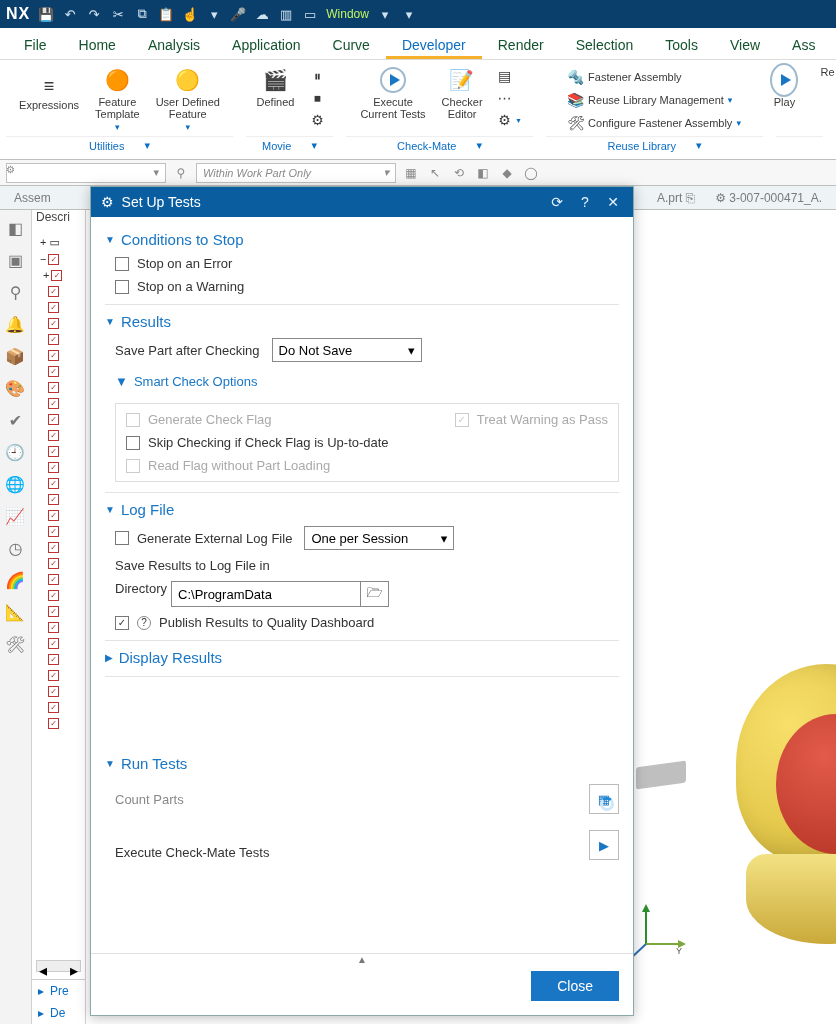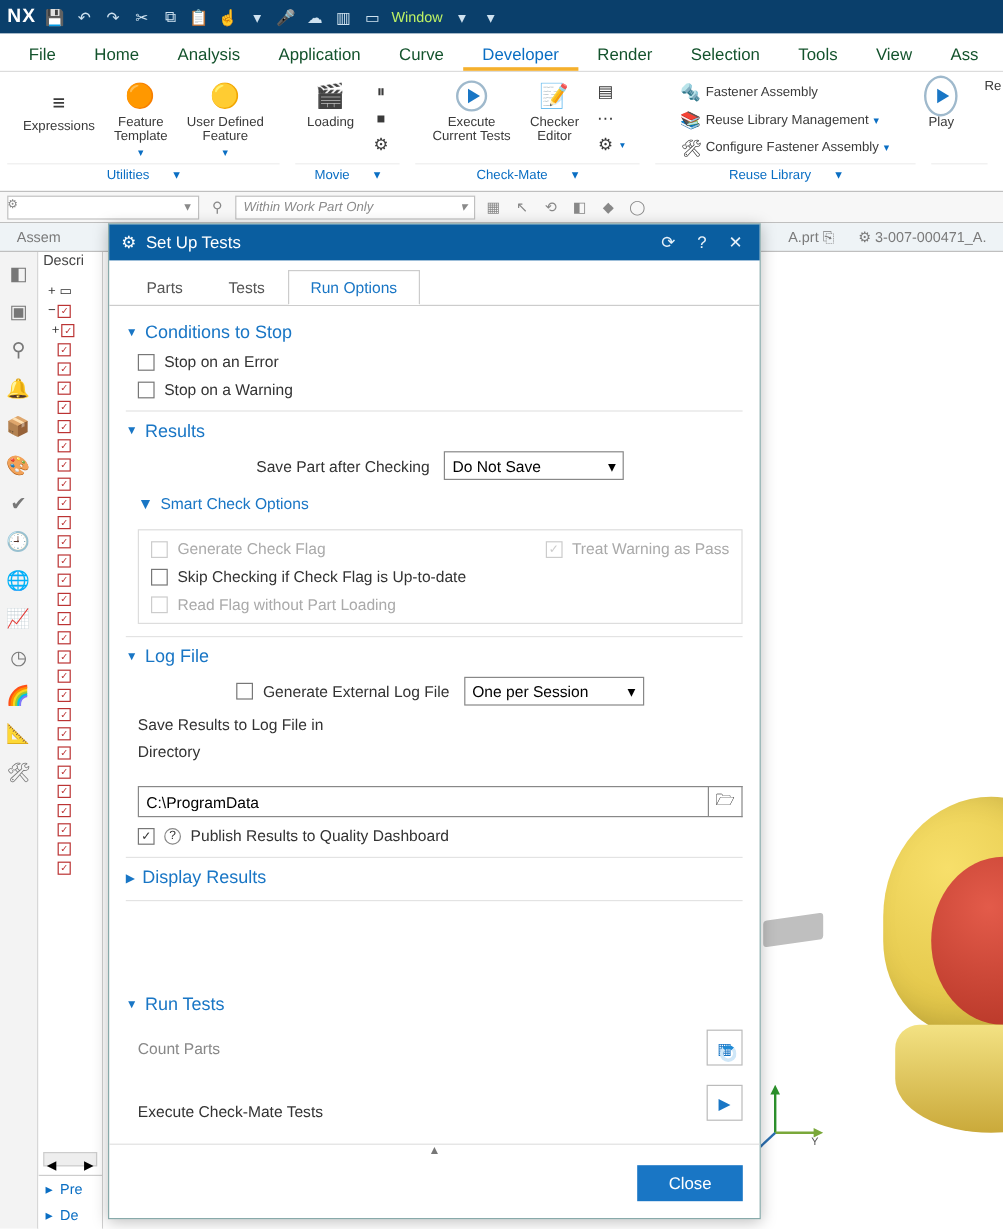--- a/index.html
+++ b/index.html
@@ -60,26 +60,26 @@
   .dlg-body { flex:1; overflow:auto; padding:6px 14px 10px 14px; }
   .section-hdr { display:flex; align-items:center; gap:6px; color:#1976c5; font-size:15px; padding:8px 0 6px 0; cursor:pointer; }
   .section-hdr .tw { color:#1976c5; font-size:10px; }
   .section-body { padding:2px 0 10px 10px; display:flex; flex-direction:column; gap:8px; border-bottom:1px solid #e3e3e3;}
   .section-body.noborder { border-bottom:none; }
   .chkrow { display:flex; align-items:center; gap:8px; font-size:13px; color:#333; }
   .chkrow.disabled { color:#aaa; }
   .chkbox { width:14px; height:14px; border:1px solid #777; display:inline-flex; align-items:center; justify-content:center; font-size:10px; color:#333; background:#fff;}
   .chkbox.checked::after { content:"✓"; }
   .chkbox.disabled { border-color:#ccc; color:#ccc; }
-  .row-split { display:flex; align-items:center; justify-content:center; gap:12px; font-size:13px; }
+  .row-split { display:flex; align-items:center; justify-content:flex-start; gap:12px; font-size:13px; }
   .combo2 { height:24px; border:1px solid #888; min-width:150px; display:flex; align-items:center; justify-content:space-between; padding:0 6px; font-size:13px; background:#fff; cursor:pointer;}
   .subhdr { color:#1976c5; font-size:13px; display:flex; align-items:center; gap:6px; padding:4px 0 6px 0; cursor:pointer;}
   .innerbox { border:1px solid #ddd; padding:8px 10px; display:flex; flex-direction:column; gap:8px; }
   .two-col { display:flex; justify-content:space-between; gap:20px; }
-  .field { display:flex; flex-direction:column; gap:21px; font-size:13px; }
+  .field { display:flex; flex-direction:row; gap:4px; font-size:13px; }
   .textin { display:flex; align-items:center; }
   .textin input { flex:1; height:26px; border:1px solid #888; padding:0 6px; font-size:13px; }
   .iconbtn { width:28px; height:26px; border:1px solid #888; border-left:none; display:flex; align-items:center; justify-content:center; cursor:pointer; background:#fff;}
   .runtests-actions { display:flex; align-items:center; justify-content:space-between; font-size:13px; color:#888; padding:4px 0;}
   .runtests-actions.dark { color:#333;align-items:flex-end; }
   .sqbtn { width:30px; height:30px; border:1px solid #bbb; display:flex; align-items:center; justify-content:center; cursor:pointer; color:#1976c5; position:relative;}
   .dlg-footer { padding:10px 14px 14px 14px; display:flex; flex-direction:column; gap:6px; border-top:1px solid #e0e0e0;}
   .dlg-footer .collapse-handle { text-align:center; color:#777; font-size:10px; cursor:pointer; margin-top:-10px;}
   .close-btn { align-self:flex-end; background:#1976c5; color:#fff; border:none; padding:7px 26px; font-size:14px; cursor:pointer; }
   .lbl-left { font-size:13px; color:#333; }
@@ -152,21 +152,21 @@
     <div class="rgrouplabel">
         <span>Utilities</span>
         <span class="dd">▾</span>
       </div>
   </div>
 
   <div class="rgroup" style="width:100px;">
     <div class="rrow">
       <div class="rbtn">
         <span class="ric">🎬</span>
-        <span>Loading</span>
+        <span>Defined</span>
       </div>
       <div class="rside">
         <div class="rbtn small">
             <span class="ric">⏸</span>
           </div>
         <div class="rbtn small">
             <span class="ric">⏹</span>
           </div>
         <div class="rbtn small">
             <span class="ric">⚙</span>
@@ -366,25 +366,20 @@
 <div class="dialog">
   <div class="dlg-title">
     <span>⚙</span>
     <span>Set Up Tests</span>
     <span class="spacer"></span>
     <span class="tbtn">⟳</span>
     <span class="tbtn">?</span>
     <span class="tbtn">✕</span>
   </div>
 
-  <div class="dlg-tabs">
-    <div class="tab">Parts</div>
-    <div class="tab">Tests</div>
-    <div class="tab active">Run Options</div>
-  </div>
 
   <div class="dlg-body">
 
     <div class="section-hdr">
       <span class="tw">▼</span>
       <span>Conditions to Stop</span>
     </div>
     <div class="section-body">
       <label class="chkrow">
         <span class="chkbox"></span>

